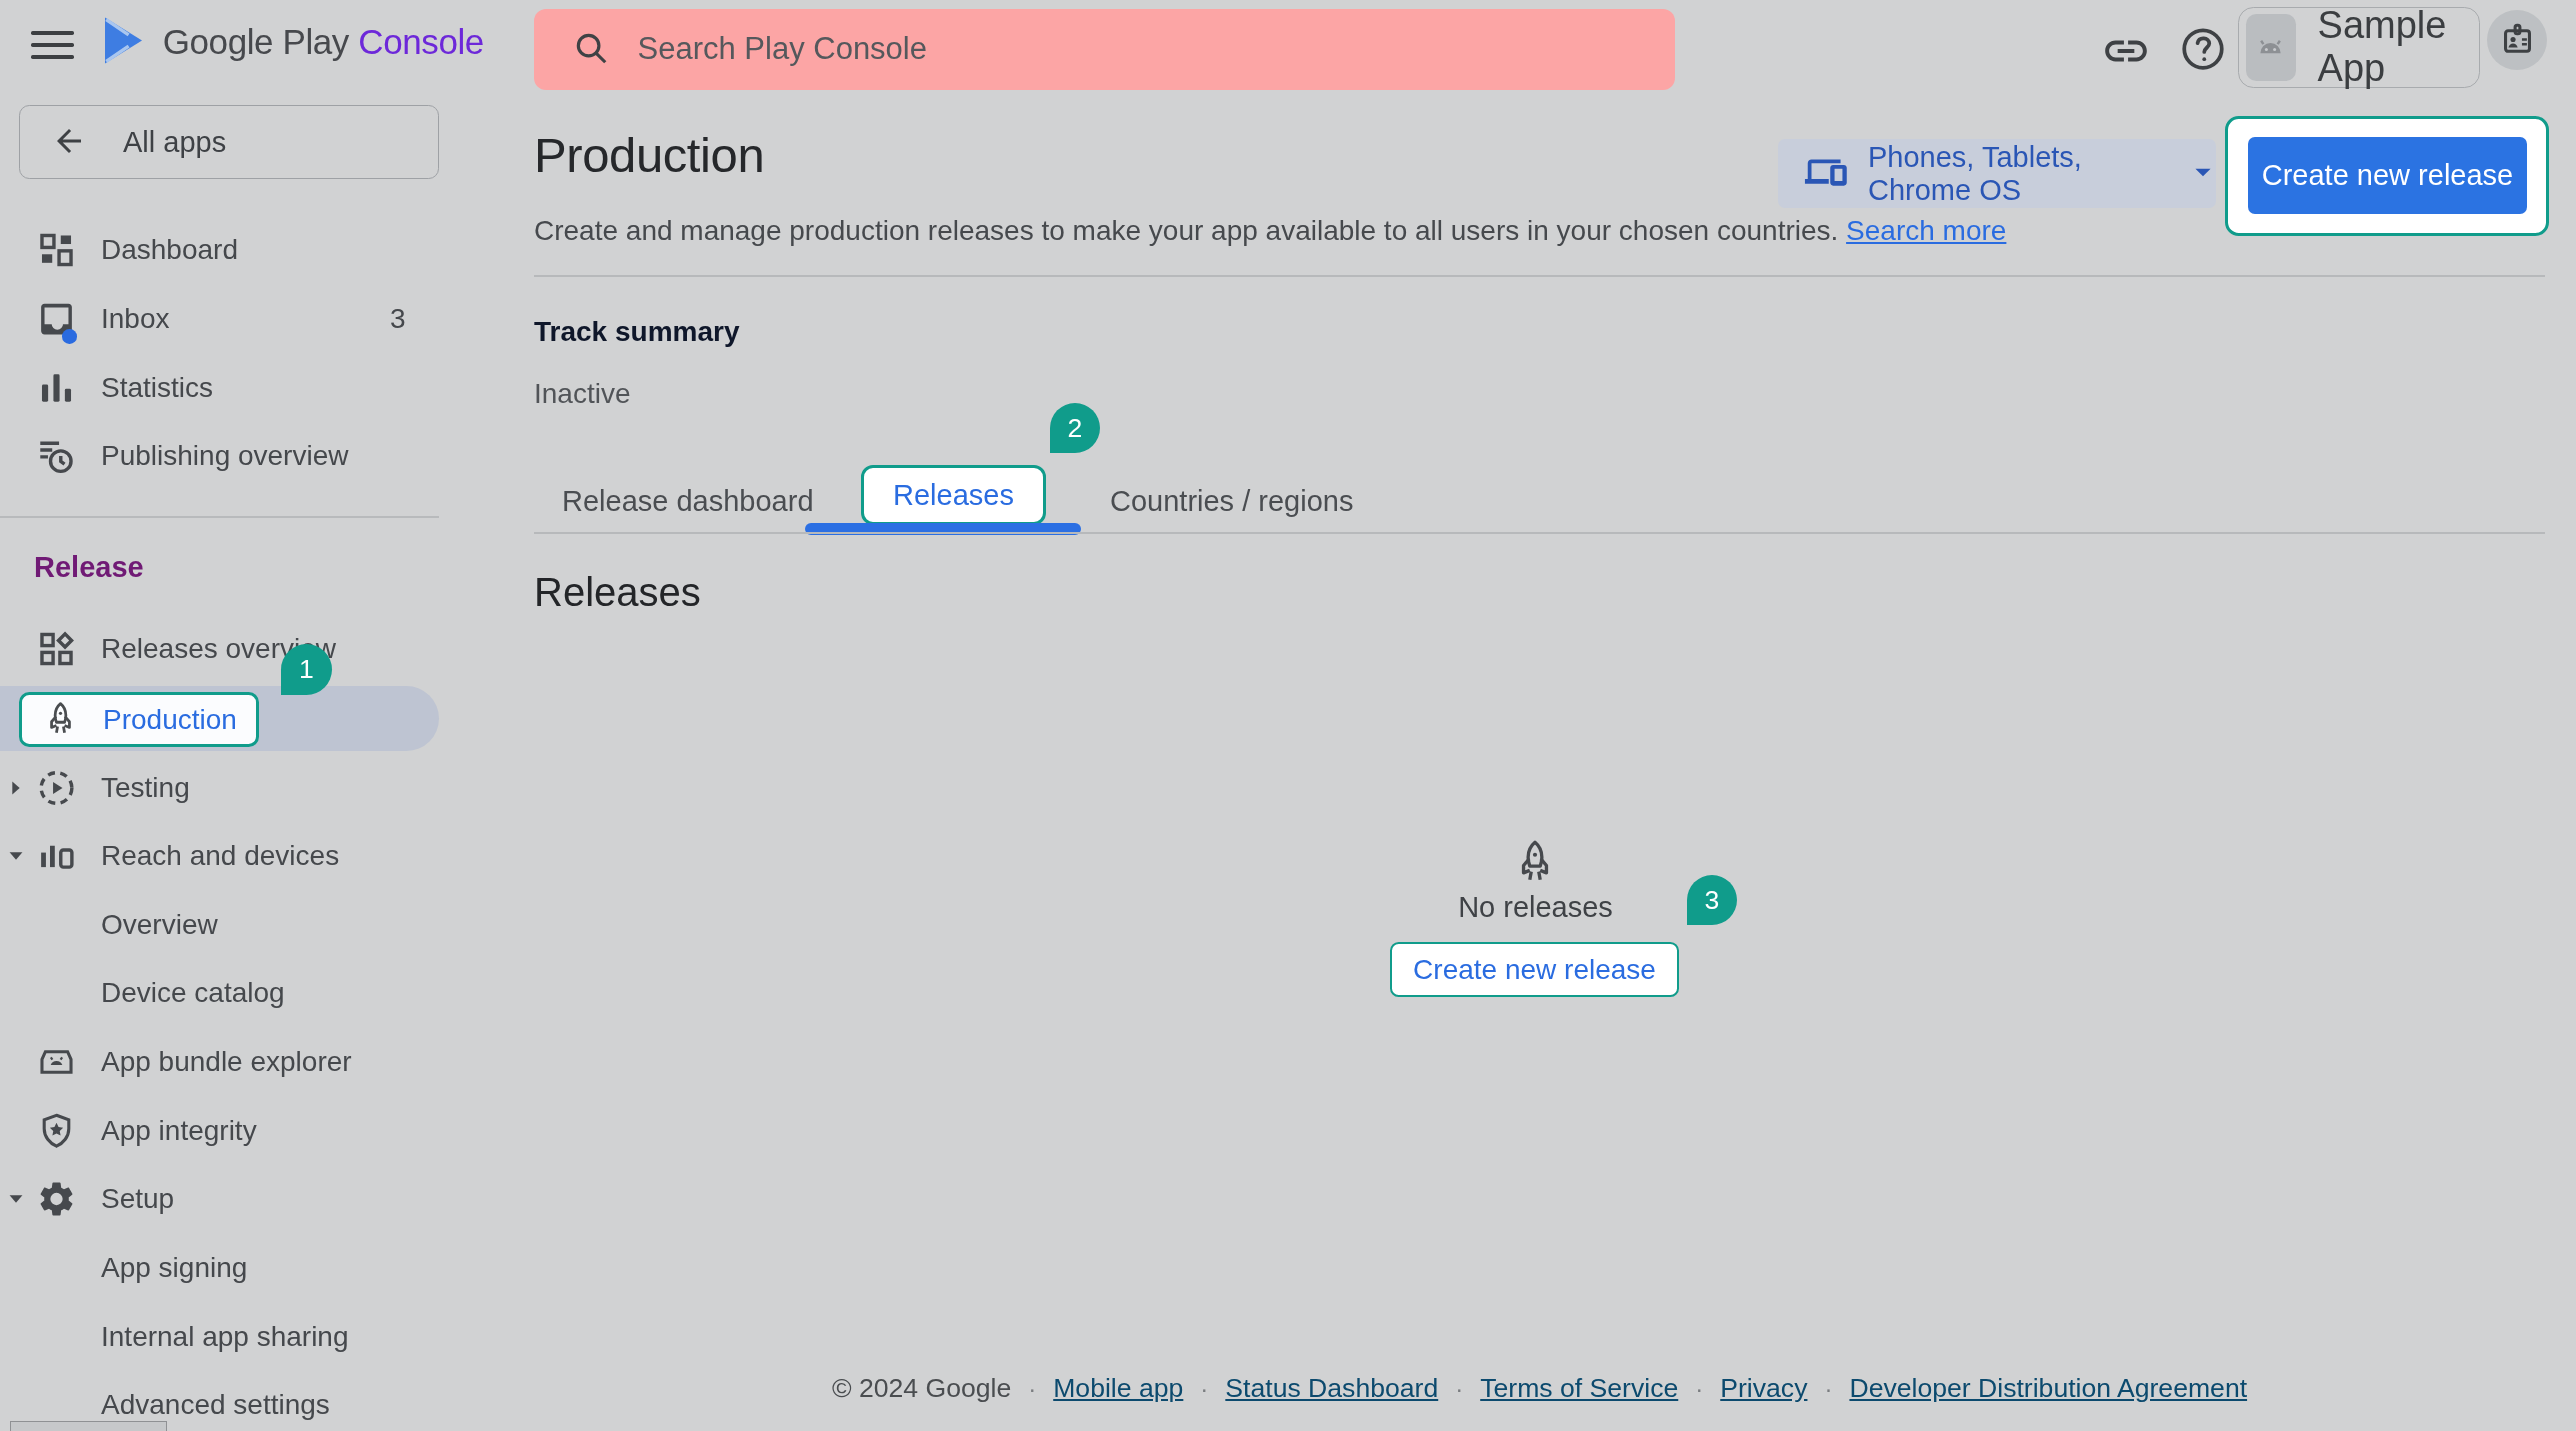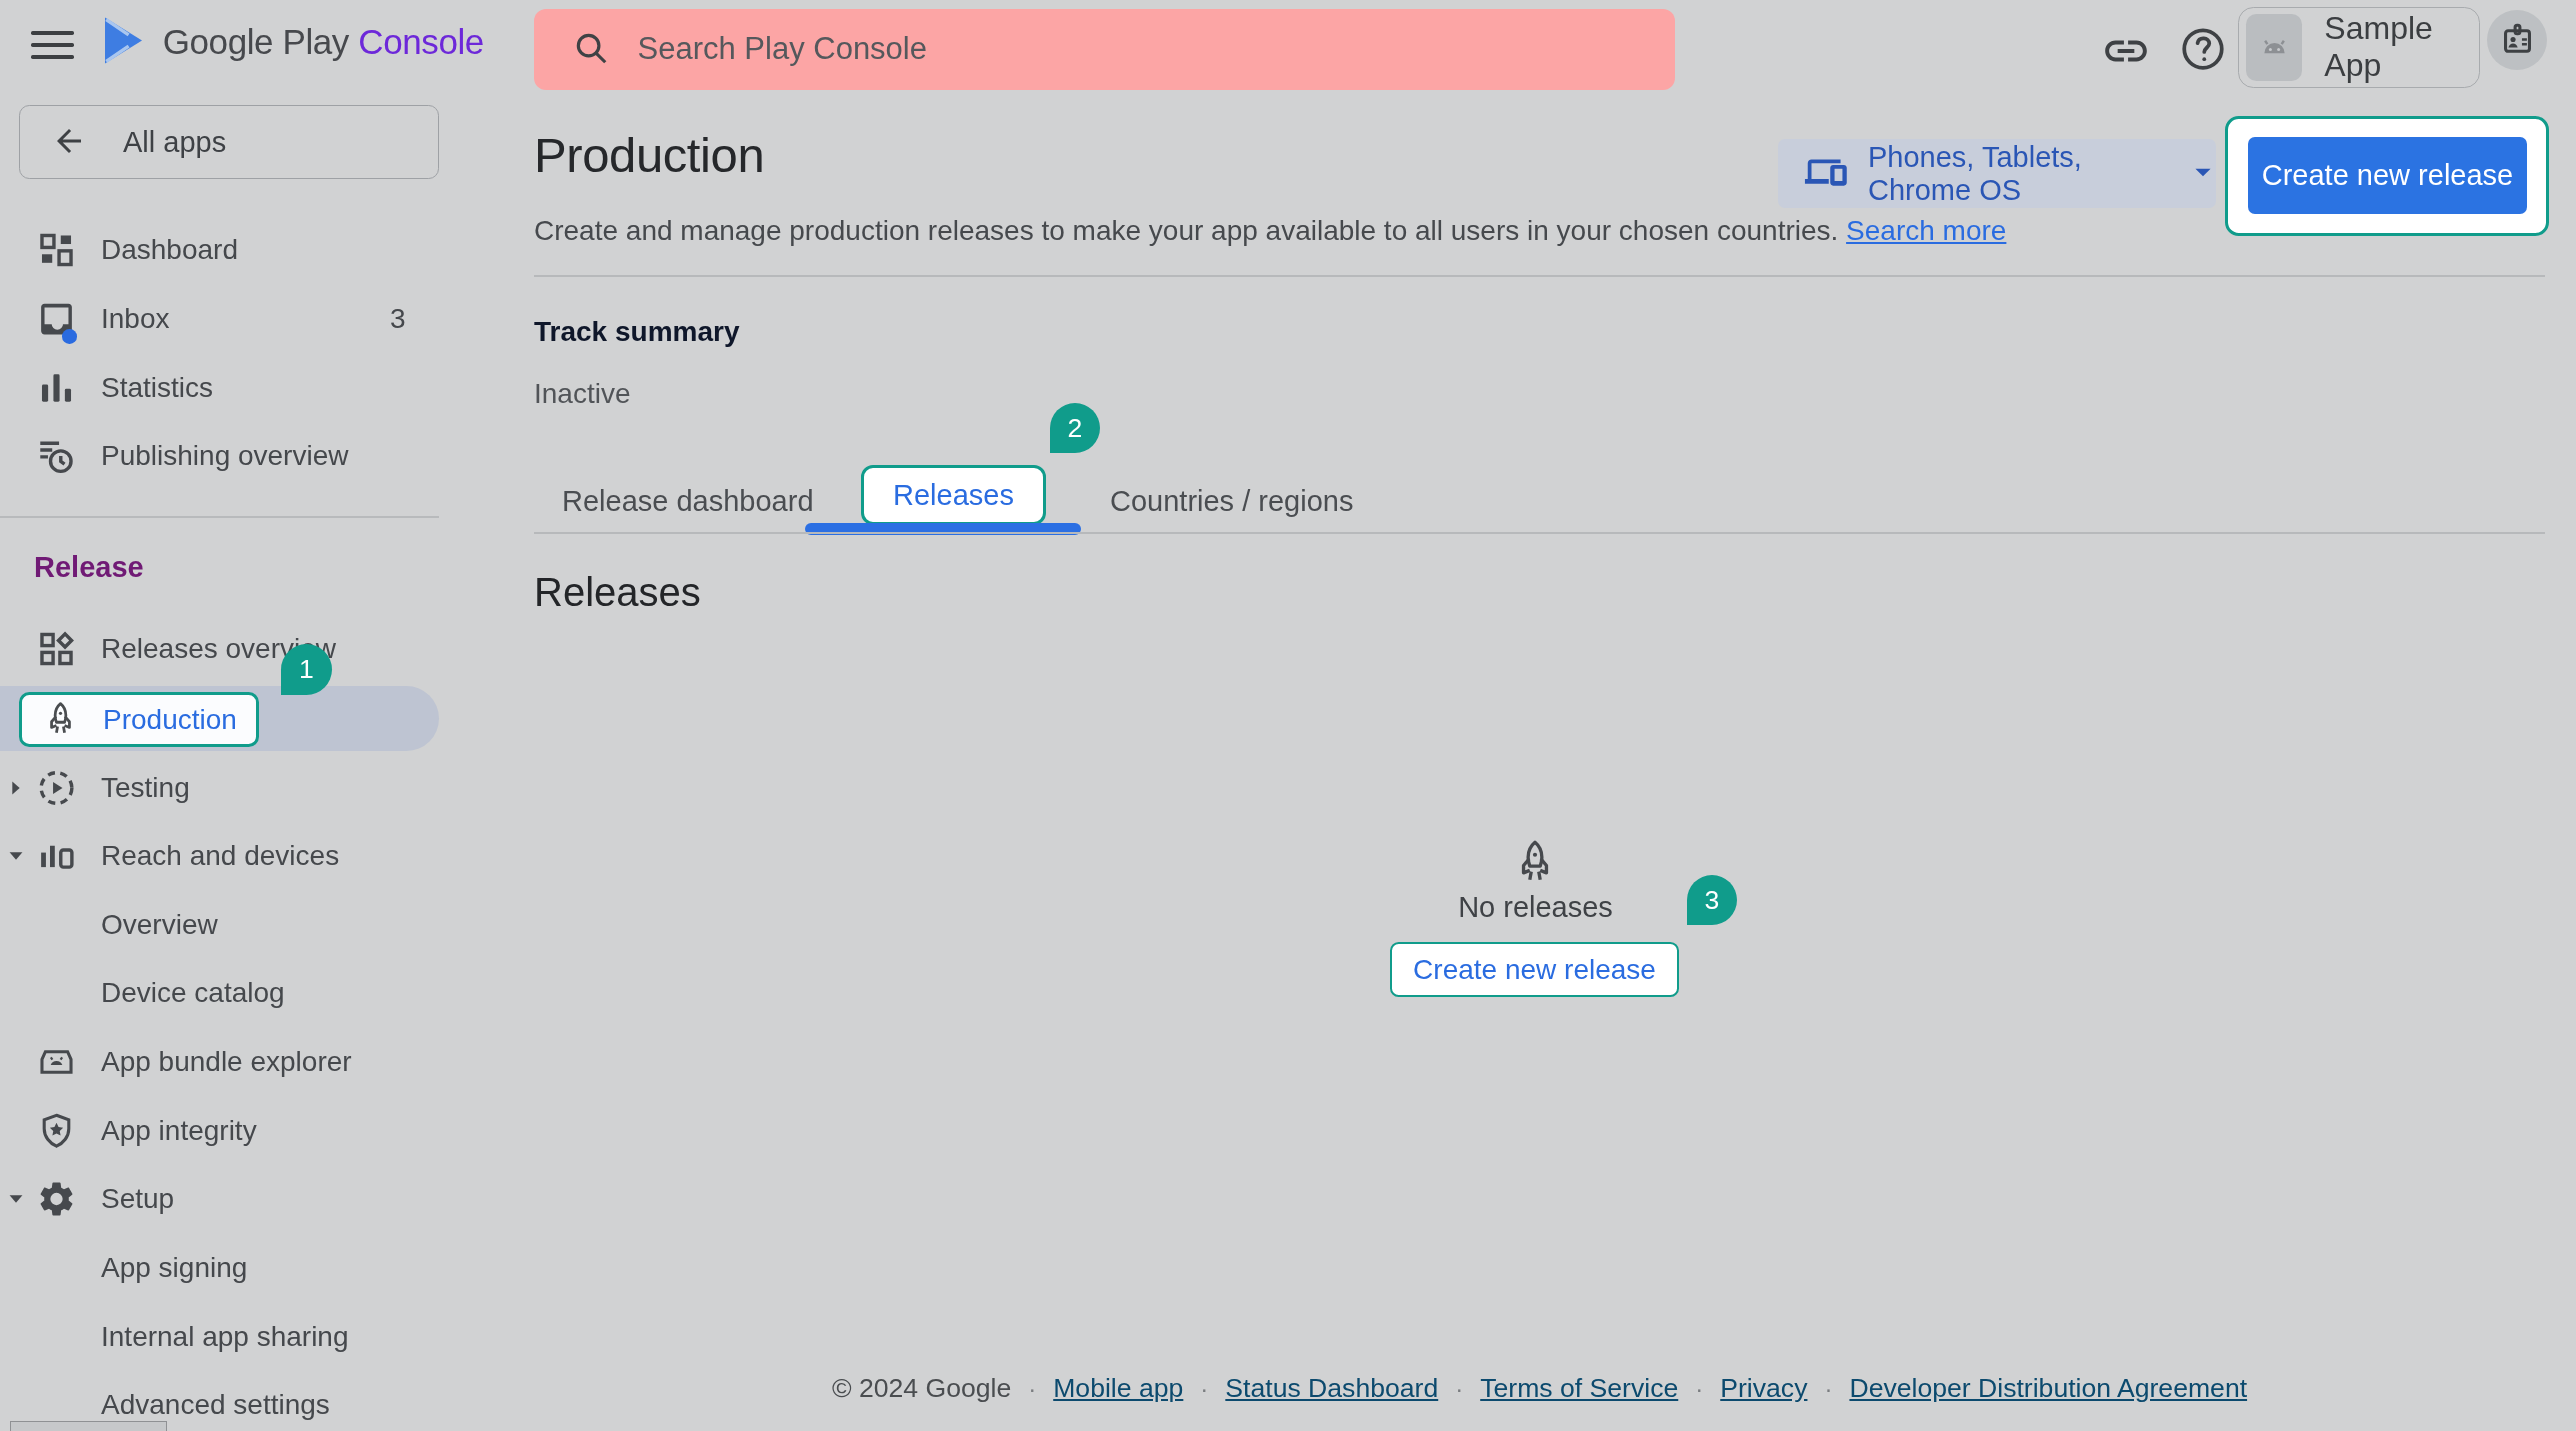--- a/index.html
+++ b/index.html
@@ -31,21 +31,21 @@
   .hdr-icon { width:50px; height:50px; }
   .app-chip {
     left:2238px; top:6.9px; width:242px; height:81px;
     border:1.7px solid #a8abae; border-radius:15.4px;
     display:flex; align-items:center;
   }
   .app-chip .chip-iconbox {
     width:63px; height:67px; margin-left:6.9px; border-radius:10.3px;
     background:#babdc0; display:flex; align-items:center; justify-content:center;
   }
-  .app-chip .chip-label { margin-left:22px; font-size:32px; font-weight:500; color:#3b3e41; }
+  .app-chip .chip-label { margin-left:22px; font-size:38px; font-weight:500; color:#3b3e41; }
   .profile-badge {
     left:2487px; top:10.3px; width:60px; height:60px; border-radius:50%;
     background:#bdc0c3; display:flex; align-items:center; justify-content:center;
   }
 
   
   .all-apps {
     left:19px; top:105px; width:420px; height:74px;
     border:1.7px solid #9ea1a5; border-radius:10.3px;
     display:flex; align-items:center; gap:36px; padding-left:31px; cursor:pointer;

